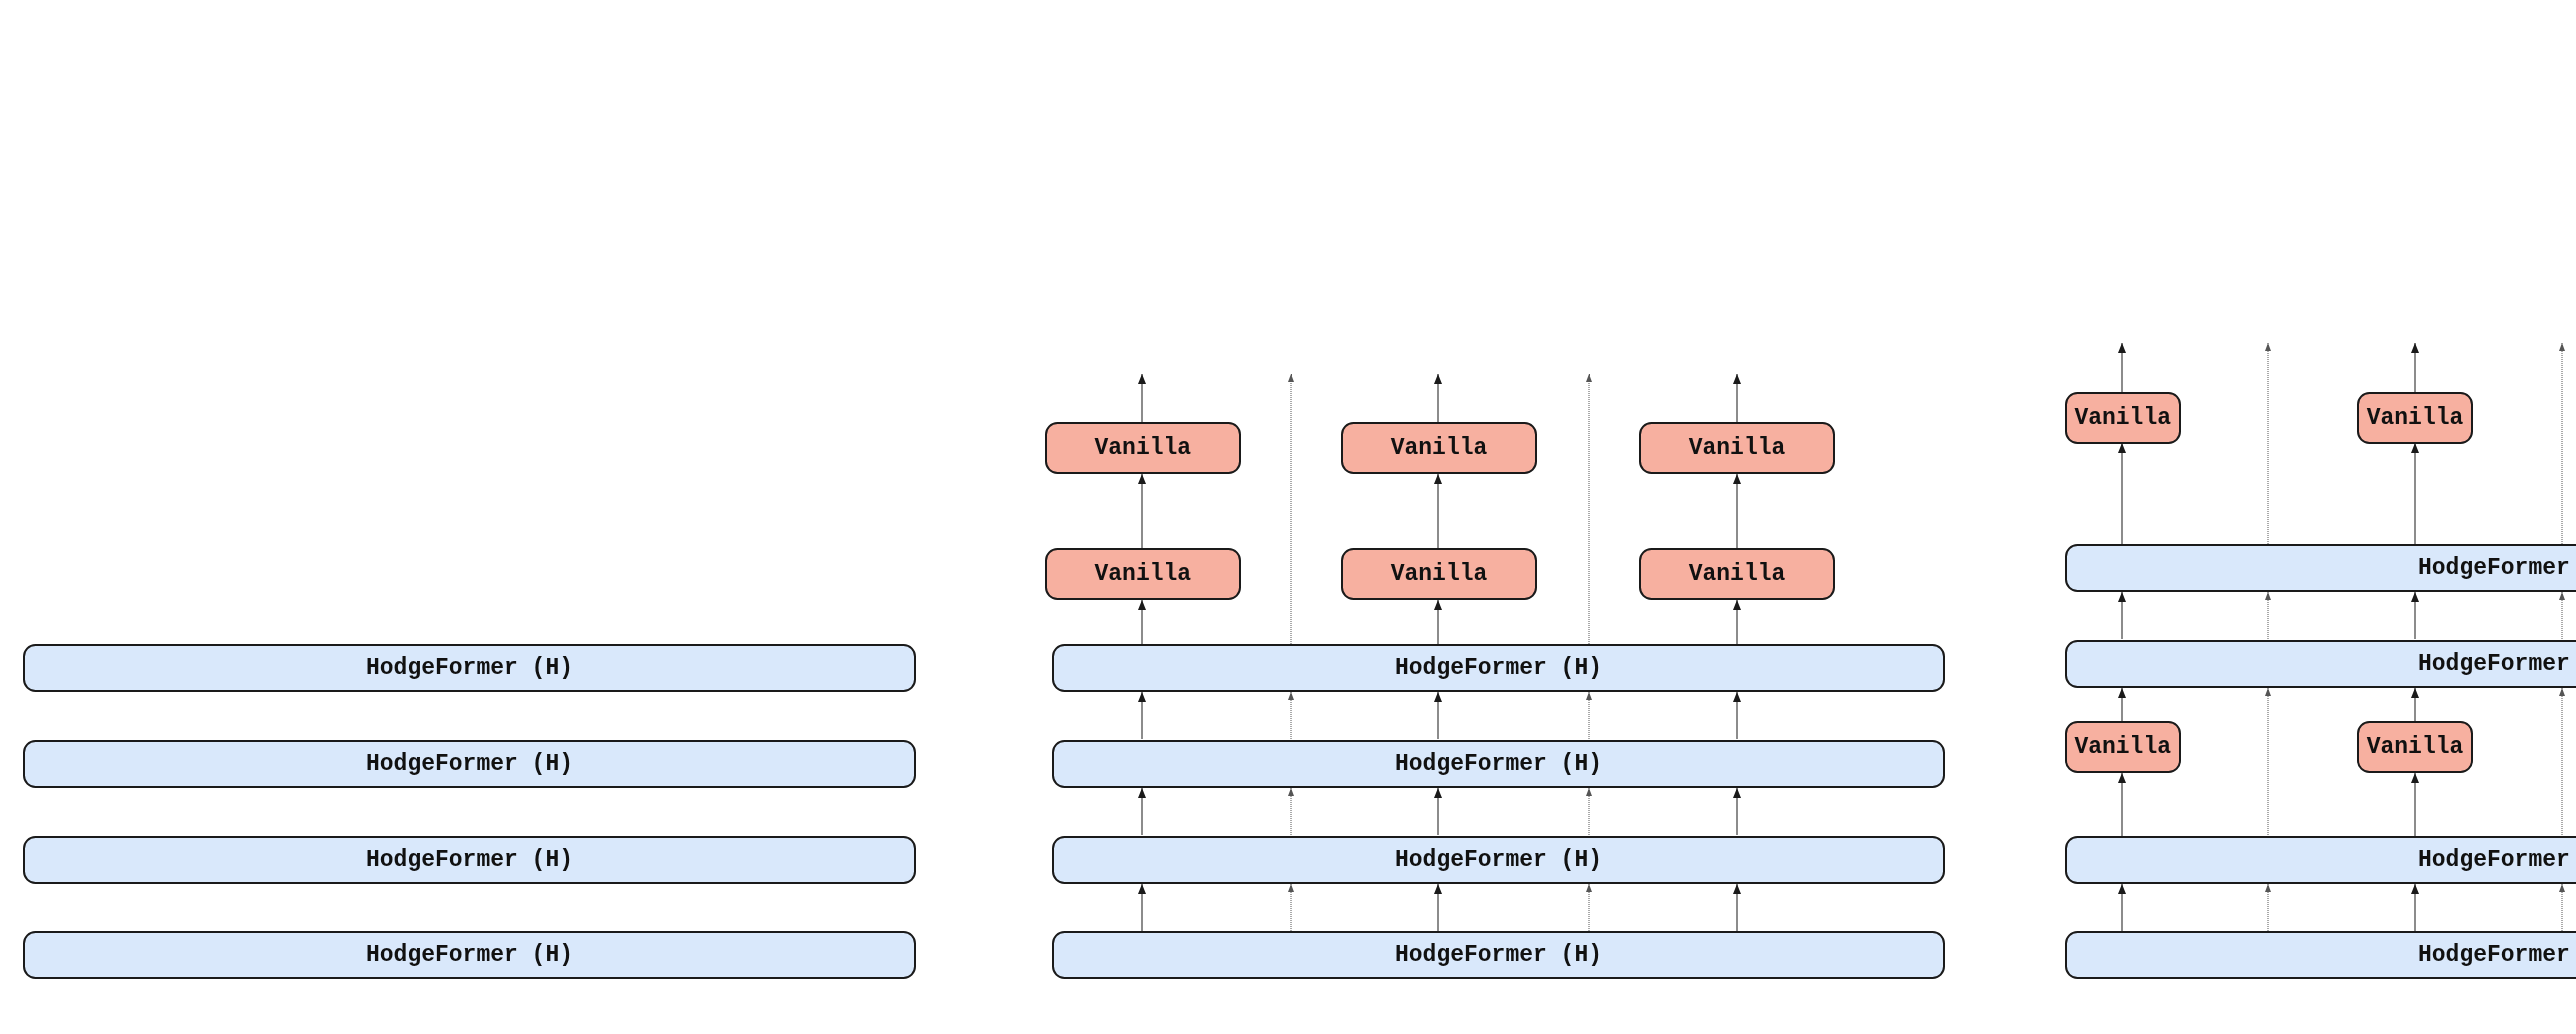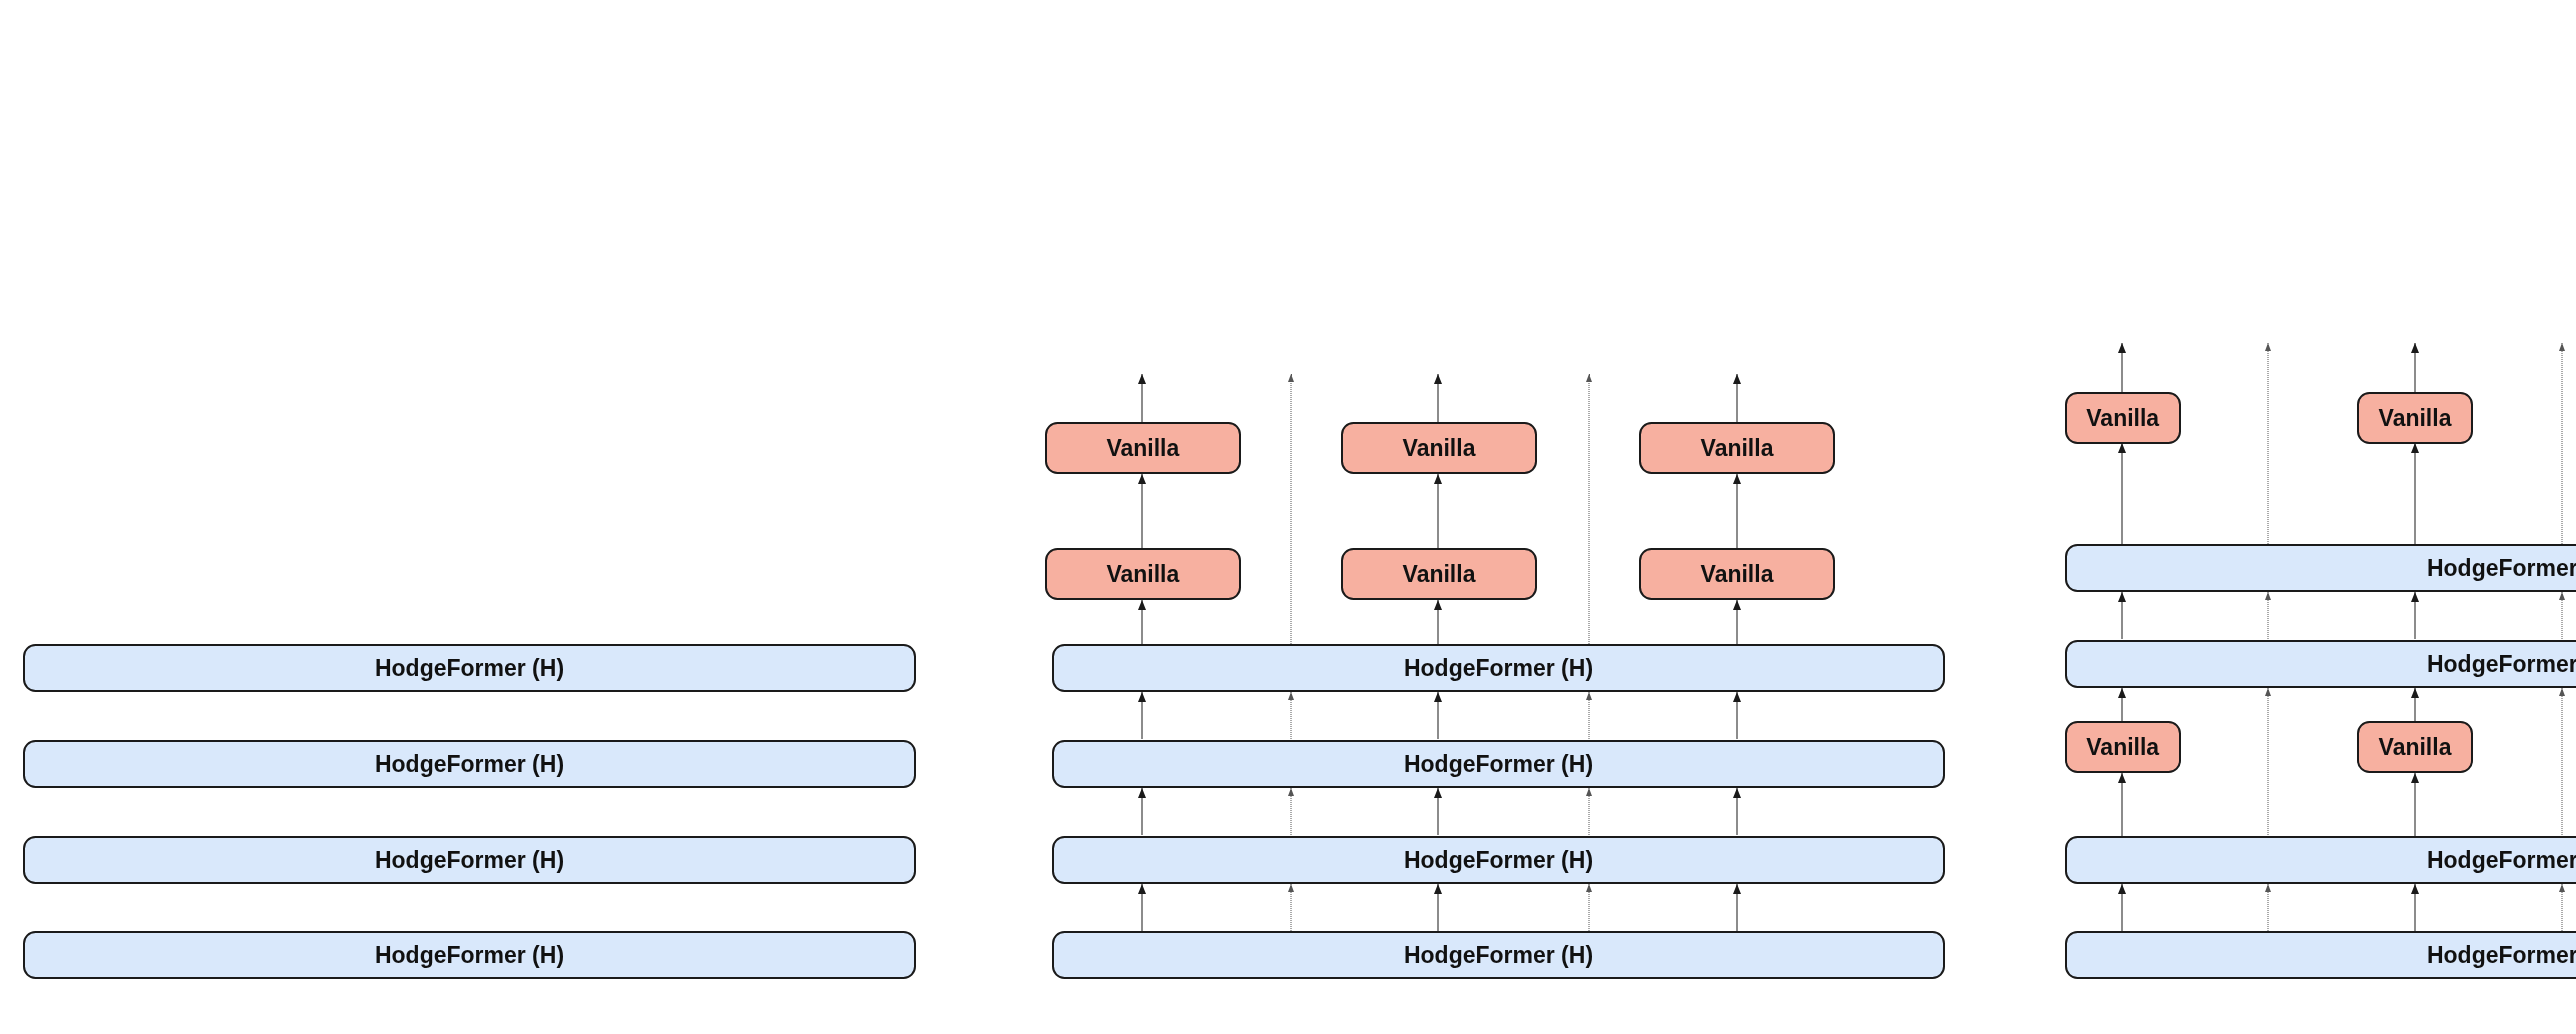--- a/index.html
+++ b/index.html
@@ -16,20 +16,21 @@
     position:absolute;
     box-sizing:border-box;
     border:2.1px solid #1a1a1a;
     border-radius:11.3px;
     display:flex;align-items:center;justify-content:center;
     font-weight:bold;
     color:#111111;
     white-space:nowrap;
     letter-spacing:0px;
     z-index:3;
+    font-family:Liberation Mono, monospace;
   }
   .box.hf{
     background:#d9e8fb;
     font-size:23px;
     border-radius:12.4px;
   }
   .box.van{
     background:#f7b0a0;
     font-size:23px;
     border-radius:12.4px;

